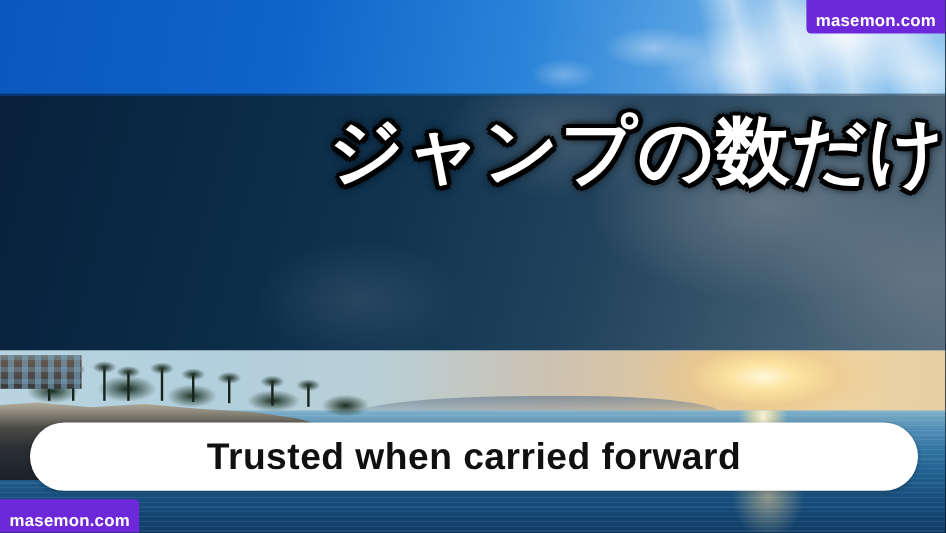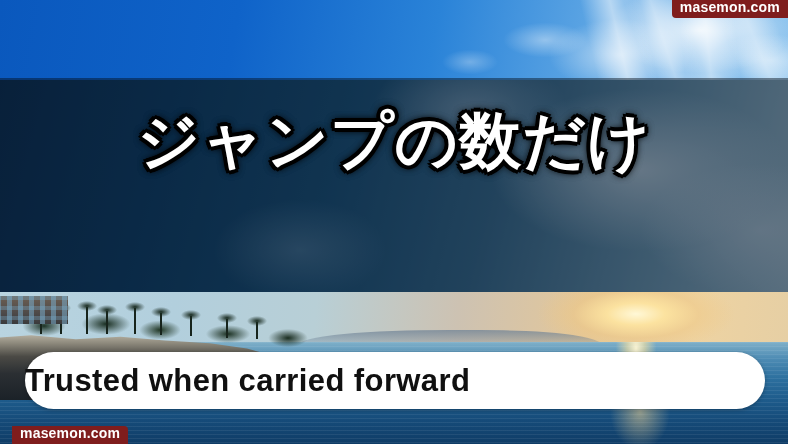--- a/index.html
+++ b/index.html
@@ -125,66 +125,65 @@
     background:linear-gradient(180deg,#6d5f52 0%, #4e4a49 60%, #3a3a3c 100%);
   }
   .bldg-win{
     position:absolute;inset:0;
     background:repeating-linear-gradient(90deg, rgba(120,170,200,.55) 0 5px, rgba(0,0,0,0) 5px 11px),
                repeating-linear-gradient(180deg, rgba(120,170,200,.35) 0 4px, rgba(0,0,0,0) 4px 10px);
   }
 
   
   .headline{
-    position:absolute;left:0;top:92px;width:788px;
-    text-align:center;
+    position:absolute;left:0;top:77px;width:788px;
+    text-align:right;
     pointer-events:none;
   }
   .hl-line{
     color:#fff;
     font-family:"DejaVu Sans","Liberation Sans",sans-serif;
     font-weight:700;
     font-size:62px;
     line-height:98px;
     letter-spacing:1px;
     text-shadow:
       0 0 10px #000, 0 0 10px #000, 0 0 6px #000,
       3px 3px 0 #000, -3px 3px 0 #000, 3px -3px 0 #000, -3px -3px 0 #000,
       4px 0 0 #000, -4px 0 0 #000, 0 4px 0 #000, 0 -4px 0 #000;
   }
 
   
   .pill{
     position:absolute;left:25px;top:352px;width:740px;height:57px;
     background:#fff;border-radius:29px;
-    display:flex;align-items:center;justify-content:flex-start;
+    display:flex;align-items:center;justify-content:center;
     box-shadow:0 1px 4px rgba(0,0,0,.28);
   }
   .pill span{
     color:#101010;
     font-family:"Liberation Sans","DejaVu Sans",sans-serif;
     font-weight:700;
     font-size:31px;
     letter-spacing:.4px;
     white-space:nowrap;
   }
 
   
   .wm{
     position:absolute;
-    background:#7f1d1d;
+    background:#6d28d9;
     color:#fff;
     font-family:"Liberation Sans","DejaVu Sans",sans-serif;
     font-weight:700;
     font-size:14px;
     letter-spacing:.2px;
-    padding:0 8px 3px 8px;
+    padding:10px 8px 3px 8px;
     line-height:15px;
     white-space:nowrap;
-    margin-left:12px;
   }
   .wm-tr{right:0;top:0;border-bottom-left-radius:4px;}
   .wm-bl{left:0;bottom:0;border-top-right-radius:4px;}
 </style>
 </head>
 <body>
 
 <div class="stage">
 
   <div class="photo">

